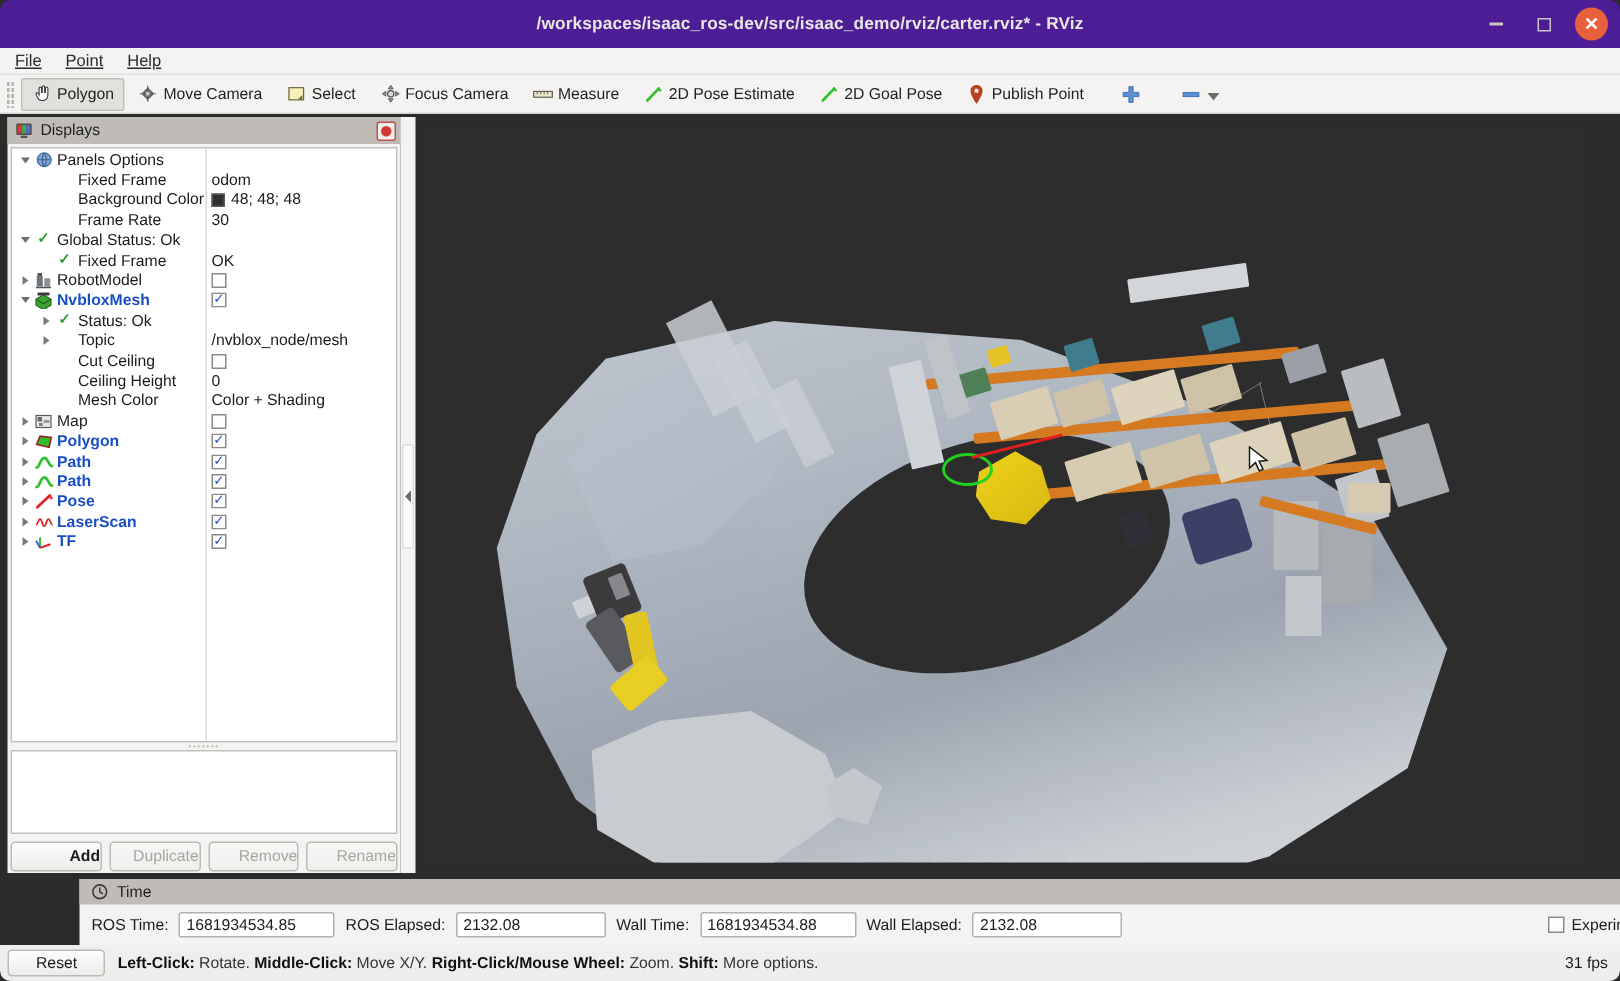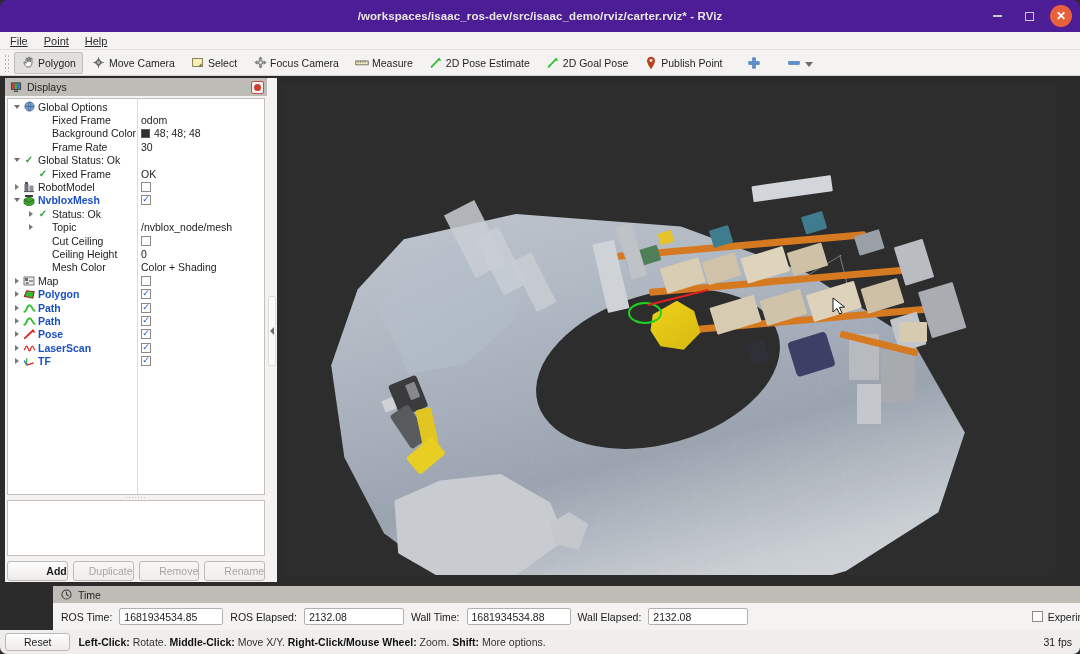--- a/index.html
+++ b/index.html
@@ -375,21 +375,21 @@
             <div class="cell-a" style="padding-left: 4px;">
               <div class="arrow open">
                 <i></i>
               </div>
               <div class="ticon">
                 <svg width="11" height="11" viewBox="0 0 12 12">
                   <circle cx="6" cy="6" r="5" fill="#7ea6d8" stroke="#4a6f9c" stroke-width="1"></circle>
                   <path d="M1.2 6h9.6M6 1.1c2 2.4 2 7.4 0 9.8M6 1.1C4 3.5 4 8.5 6 10.9" fill="none" stroke="#3d5f87" stroke-width=".8"></path>
                 </svg>
               </div>
-              <span class="tlabel">Global Options</span>
+              <span class="tlabel">Panels Options</span>
             </div>
             <div class="cell-b"></div>
           </div>
           <div class="row">
             <div class="cell-a" style="padding-left: 18px;">
               <div class="arrow none"></div>
               <div class="ticon"></div>
               <span class="tlabel">Fixed Frame</span>
             </div>
             <div class="cell-b">

